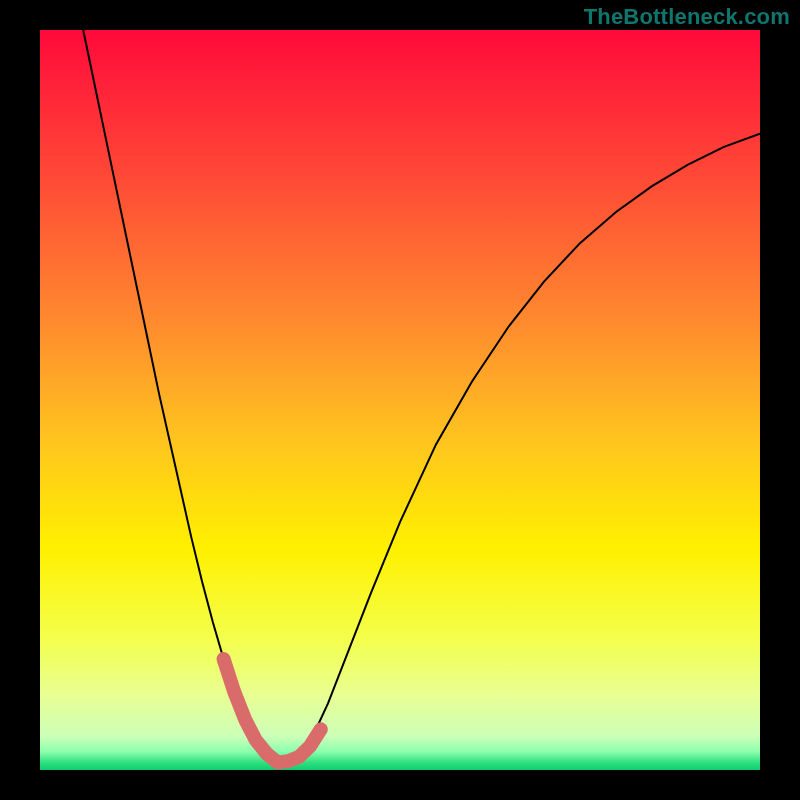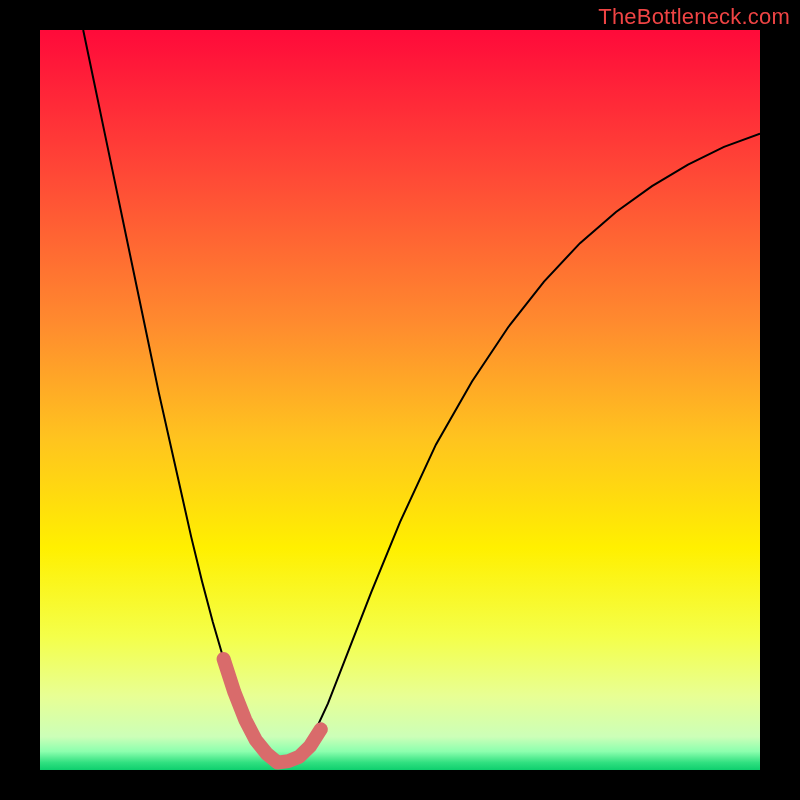--- a/index.html
+++ b/index.html
@@ -13,23 +13,23 @@
   .frame {
     position: relative;
     width: 800px;
     height: 800px;
     background: #000;
   }
   .watermark {
     position: absolute;
     top: 4px;
     right: 10px;
-    color: #ef4444;
+    color: #0f766e;
     font-size: 22px;
-    font-weight: 400;
+    font-weight: 700;
     letter-spacing: 0.2px;
     z-index: 10;
   }
   svg {
     display: block;
   }
 </style>
 </head>
 <body>
 

